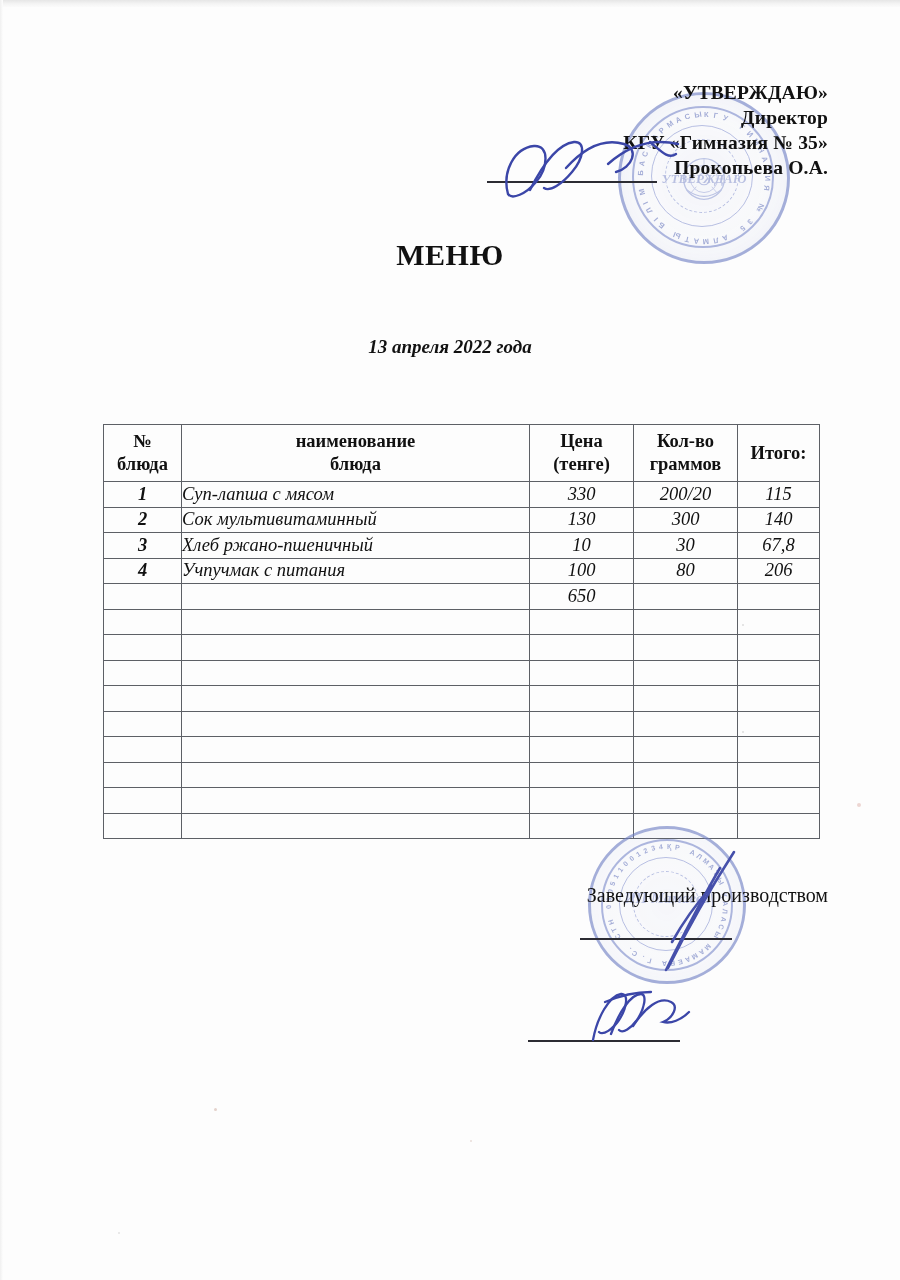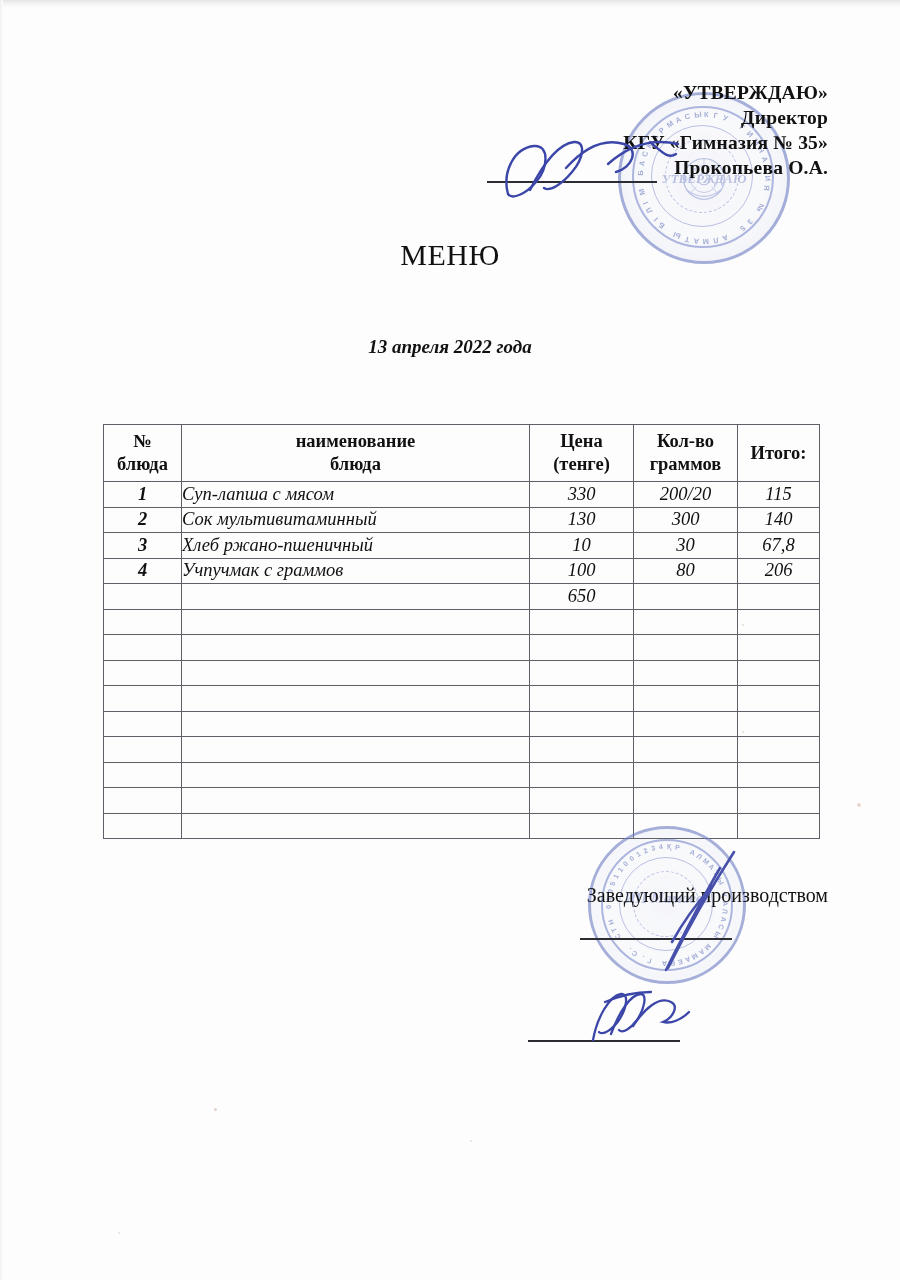--- a/index.html
+++ b/index.html
@@ -58,21 +58,21 @@
     z-index: 6;
   }
 
   
   .title-main {
     position: absolute;
     top: 238px;
     left: 0;
     width: 900px;
     text-align: center;
-    font-weight: normal;
+    font-weight: bold;
     font-size: 30px;
     letter-spacing: 0.5px;
   }
   .title-sub {
     position: absolute;
     top: 277px;
     left: 0;
     width: 900px;
     text-align: center;
     font-weight: bold;
@@ -413,21 +413,21 @@
           </tr>
           <tr>
             <td class="cell-no">3</td>
             <td class="cell-name">Хлеб ржано-пшеничный</td>
             <td class="cell-price">10</td>
             <td class="cell-grams">30</td>
             <td class="cell-total">67,8</td>
           </tr>
           <tr>
             <td class="cell-no">4</td>
-            <td class="cell-name">Учпучмак с граммов</td>
+            <td class="cell-name">Учпучмак с питания</td>
             <td class="cell-price">100</td>
             <td class="cell-grams">80</td>
             <td class="cell-total">206</td>
           </tr>
           <tr>
             <td class="cell-no"></td>
             <td class="cell-name"></td>
             <td class="cell-total-sum">650</td>
             <td class="cell-grams"></td>
             <td class="cell-total"></td>

